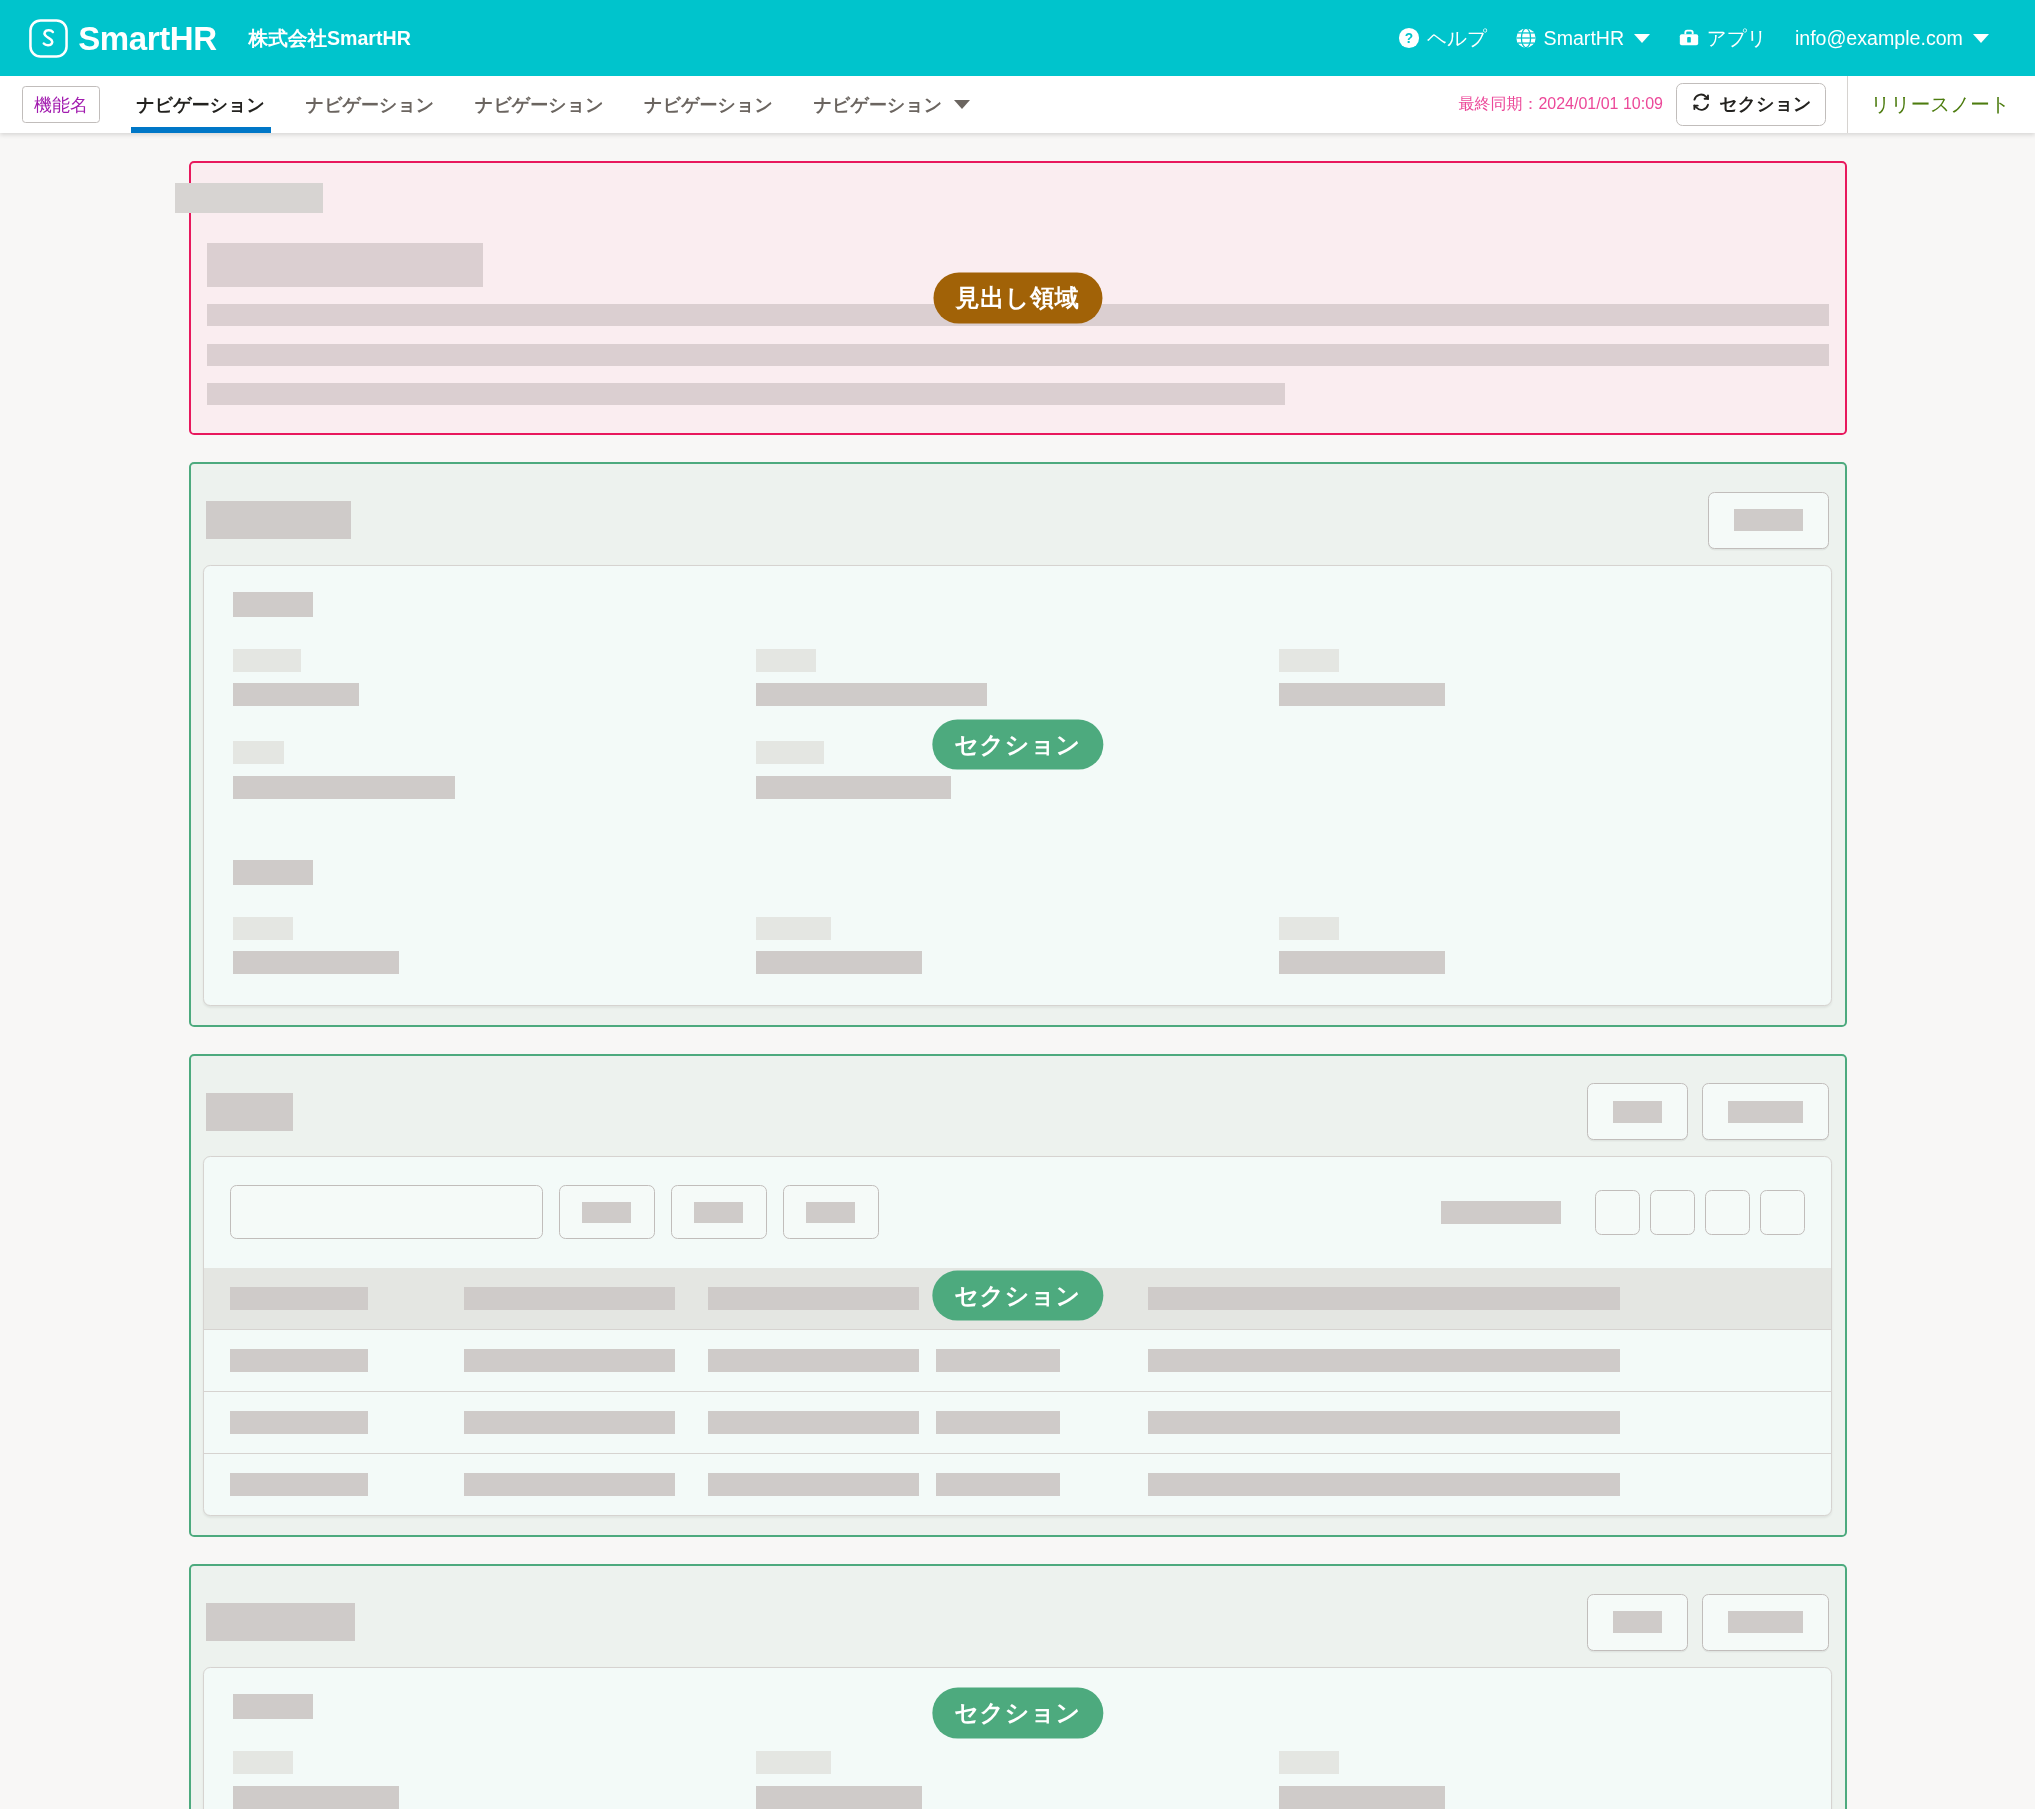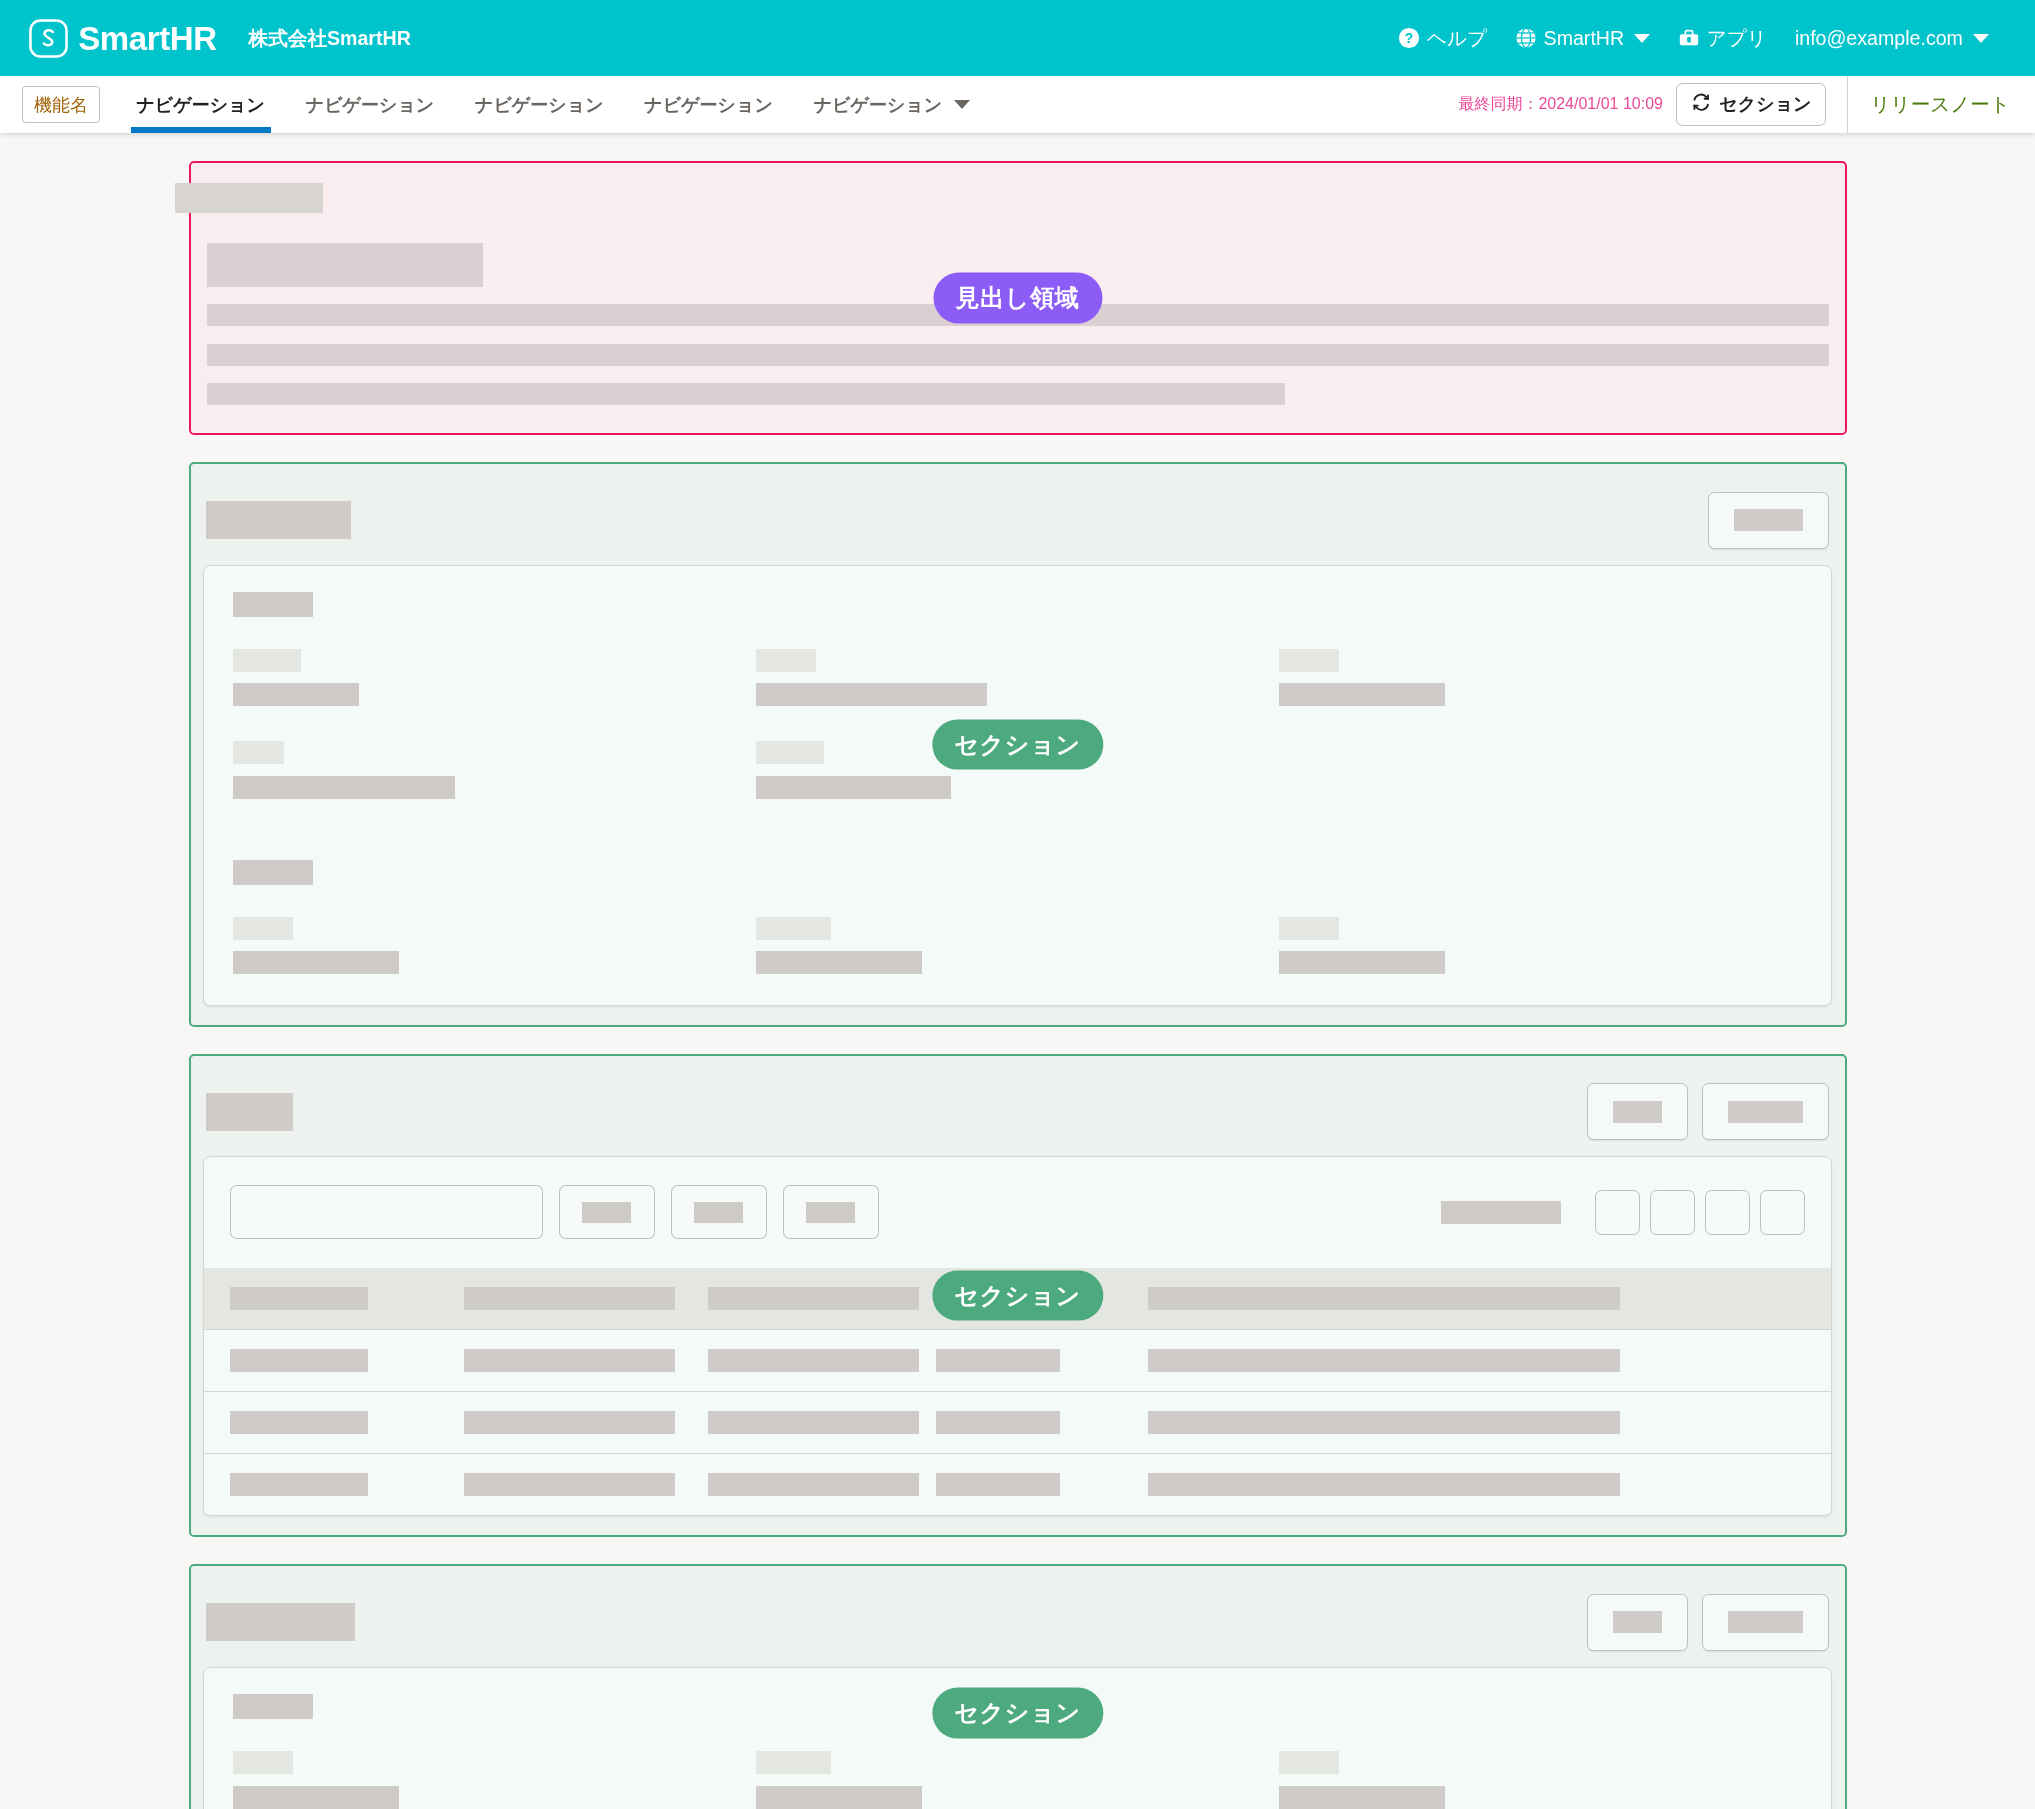--- a/index.html
+++ b/index.html
@@ -72,21 +72,21 @@
     box-shadow: 0 2.2px 4.4px rgba(0,0,0,0.13);
     position: relative;
     z-index: 4;
   }
   .feature-chip {
     align-self: center;
     border: 0.7px solid #C1BDBB;
     border-radius: 3.6px;
     padding: 5.1px 11px;
     font-size: 18px;
-    color: #a16207;
+    color: #a21caf;
     white-space: nowrap;
     margin-right: 16px;
   }
   .nav-tab {
     display: flex;
     align-items: center;
     padding: 0 20.4px;
     font-size: 18px;
     color: #6B6560;
     font-weight: 700;
@@ -169,21 +169,21 @@
     transform: translate(-50%, -50%);
     border-radius: 726px;
     color: #fff;
     font-size: 24px;
     font-weight: 700;
     padding: 9.4px 22.5px;
     white-space: nowrap;
     z-index: 3;
     letter-spacing: 0.7px;
   }
-  .badge-heading { background: #8b5cf6; }
+  .badge-heading { background: #a16207; }
   .badge-section { background: #4DAA7E; }
 
   
   .heading-region {
     border: 2.2px solid #E8185D;
     background: #FAEDF0;
     border-radius: 5.1px;
     padding: 25px 0 28px 0;
     position: relative;
     margin-top: 28px;

